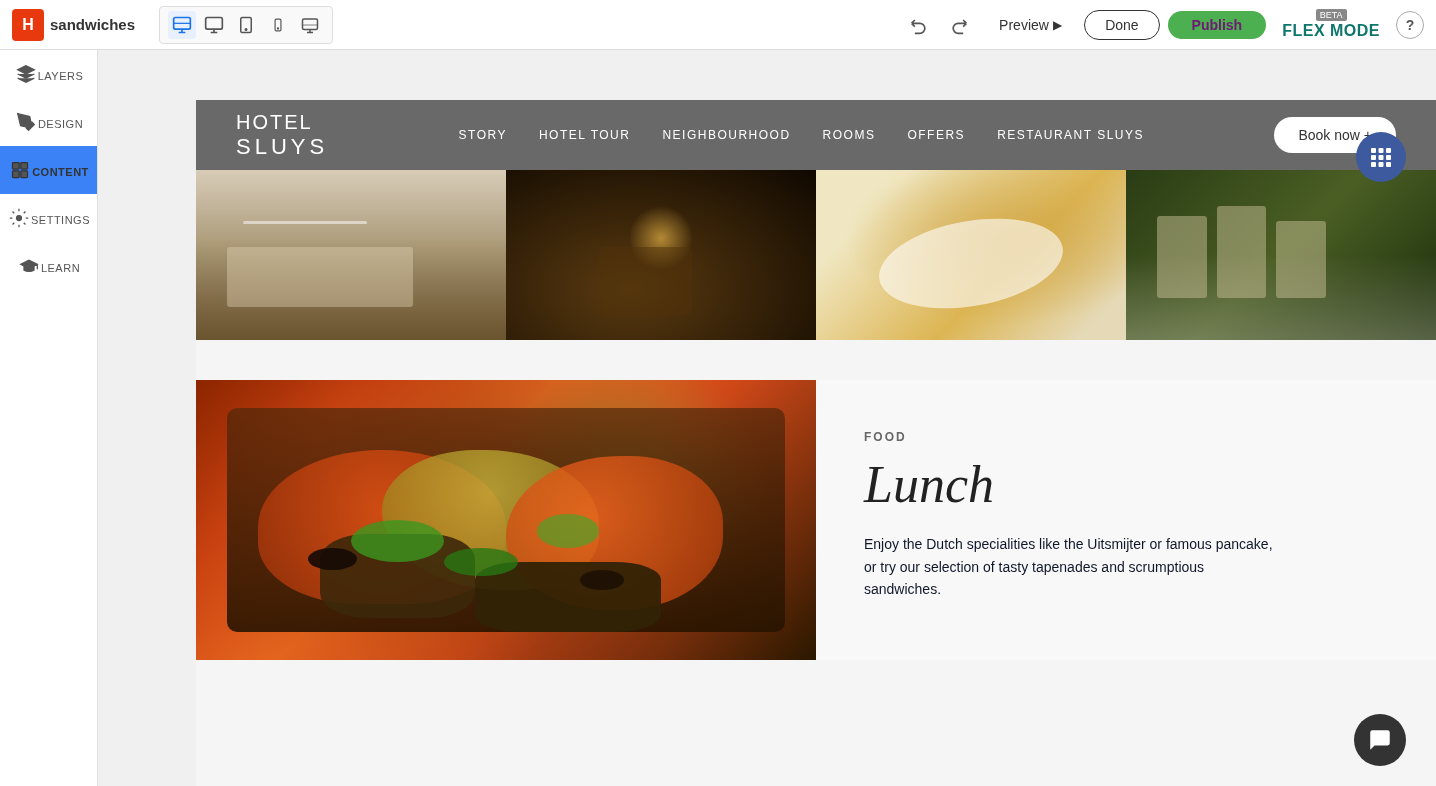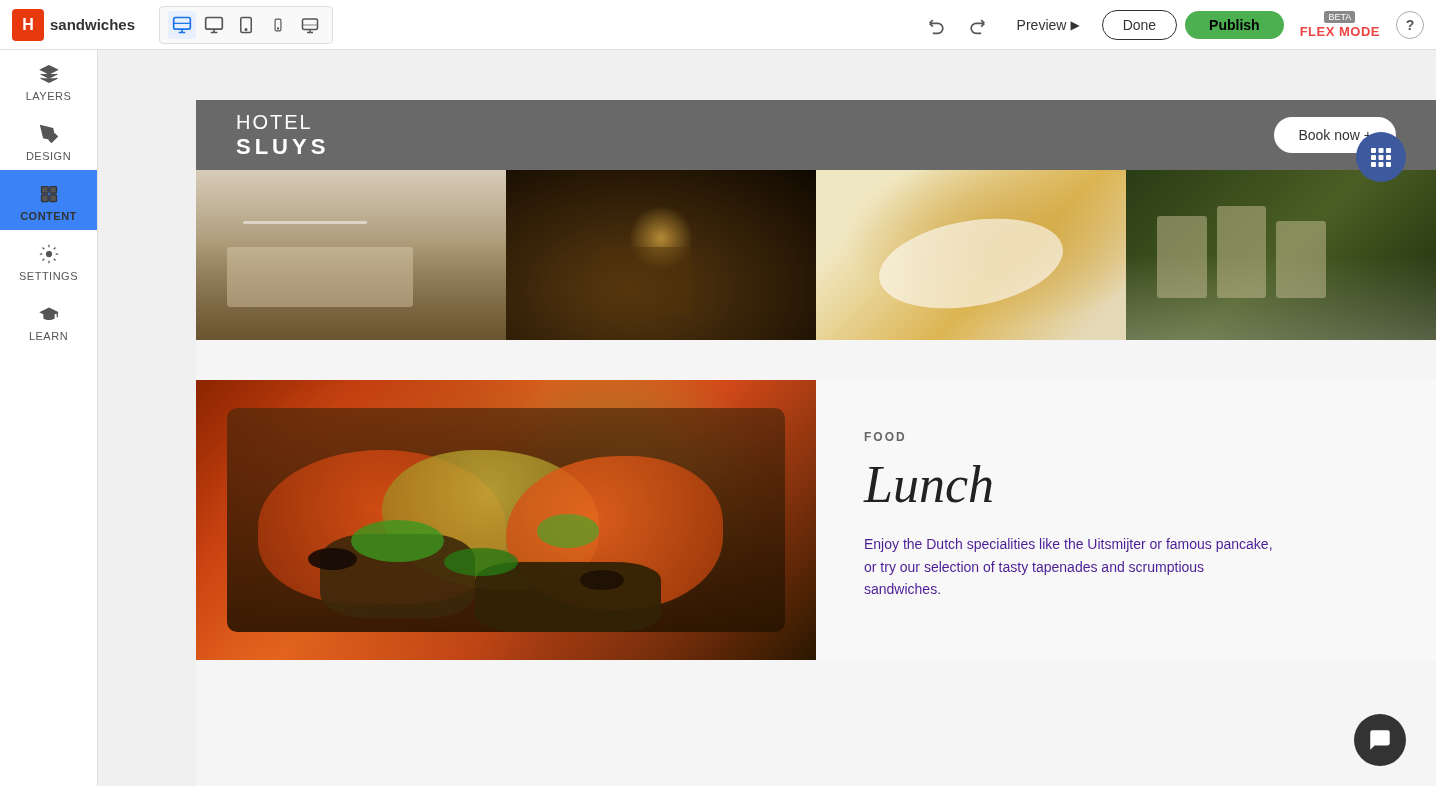--- a/index.html
+++ b/index.html
@@ -12,21 +12,20 @@
       display: flex;
       flex-direction: column;
       align-items: center;
       padding-top: 0;
       border-right: 1px solid #e0e0e0;
       flex-shrink: 0;
       z-index: 10;
     }
     .sidebar-item {
       display: flex;
-      flex-direction: column;
       align-items: center;
       justify-content: center;
       width: 100%;
       padding: 12px 0 8px;
       cursor: pointer;
       color: #555;
       font-size: 11px;
       font-weight: 500;
       letter-spacing: 0.5px;
     }
@@ -139,43 +138,43 @@
     }
 
     .publish-btn {
       padding: 6px 24px;
       border: none;
       border-radius: 20px;
       background: #4CAF50;
       cursor: pointer;
       font-size: 14px;
       font-weight: 600;
-      color: #000000;
+      color: #701a75;
     }
 
     .flex-mode-btn {
       display: flex;
       flex-direction: column;
       align-items: center;
       cursor: pointer;
       padding: 0 8px;
     }
     .flex-mode-btn .beta-tag {
       font-size: 9px;
       background: #888;
       color: white;
       padding: 1px 4px;
       border-radius: 2px;
       margin-bottom: 1px;
       text-align: center;
     }
     .flex-mode-label {
-      font-size: 13px;
+      font-size: 16px;
       font-weight: 600;
-      color: #ef4444;
+      color: #0f766e;
       letter-spacing: 0.5px;
     }
 
     .help-btn {
       width: 28px;
       height: 28px;
       border-radius: 50%;
       border: 1.5px solid #aaa;
       display: flex;
       align-items: center;
@@ -215,21 +214,21 @@
       justify-content: space-between;
     }
     .hotel-logo {
       color: white;
       font-size: 18px;
       font-weight: 300;
       line-height: 1.2;
       letter-spacing: 2px;
     }
     .hotel-logo .logo-top { font-size: 20px; font-weight: 400; }
-    .hotel-logo .logo-bottom { font-size: 22px; font-weight: 700; letter-spacing: 4px; }
+    .hotel-logo .logo-bottom { font-size: 22px; font-weight: 400; letter-spacing: 4px; }
     .nav-links {
       display: flex;
       gap: 32px;
     }
     .nav-link {
       color: white;
       font-size: 12px;
       font-weight: 500;
       letter-spacing: 1.5px;
       cursor: pointer;
@@ -324,21 +323,21 @@
       font-family: Georgia, serif;
       font-size: 52px;
       font-weight: 400;
       font-style: italic;
       color: #222;
       margin-bottom: 20px;
       line-height: 1.1;
     }
     .food-desc {
       font-size: 14px;
-      color: #4c1d95;
+      color: #0f172a;
       line-height: 1.6;
       max-width: 420px;
     }
 
     
     .floating-widget {
       position: absolute;
       top: 32px;
       right: 30px;
       width: 50px;
@@ -526,20 +525,28 @@
         </svg>
     </div>
 
     <div class="hotel-navbar">
       <div>
         <div class="hotel-logo">
           <div class="logo-top">HOTEL</div>
           <div class="logo-bottom">SLUYS</div>
         </div>
       </div>
+      <div class="nav-links">
+        <span class="nav-link">STORY</span>
+        <span class="nav-link">HOTEL TOUR</span>
+        <span class="nav-link">NEIGHBOURHOOD</span>
+        <span class="nav-link">ROOMS</span>
+        <span class="nav-link">OFFERS</span>
+        <span class="nav-link">RESTAURANT SLUYS</span>
+      </div>
       <button class="book-btn">Book now +</button>
     </div>
 
     <div class="image-gallery">
       <div class="gallery-img gallery-img-1" style="
         background: linear-gradient(to bottom, #d8ccb8 0%, #b0a080 40%, #786040 100%);
         position:relative; overflow:hidden;">
 
         <div style="position:absolute;bottom:0;left:0;right:0;height:60%;background:linear-gradient(to bottom,rgba(180,160,120,0.3),rgba(100,80,40,0.7));"></div>
         <div style="position:absolute;top:30%;left:15%;width:40%;height:3px;background:rgba(255,255,255,0.5);border-radius:2px;"></div>

